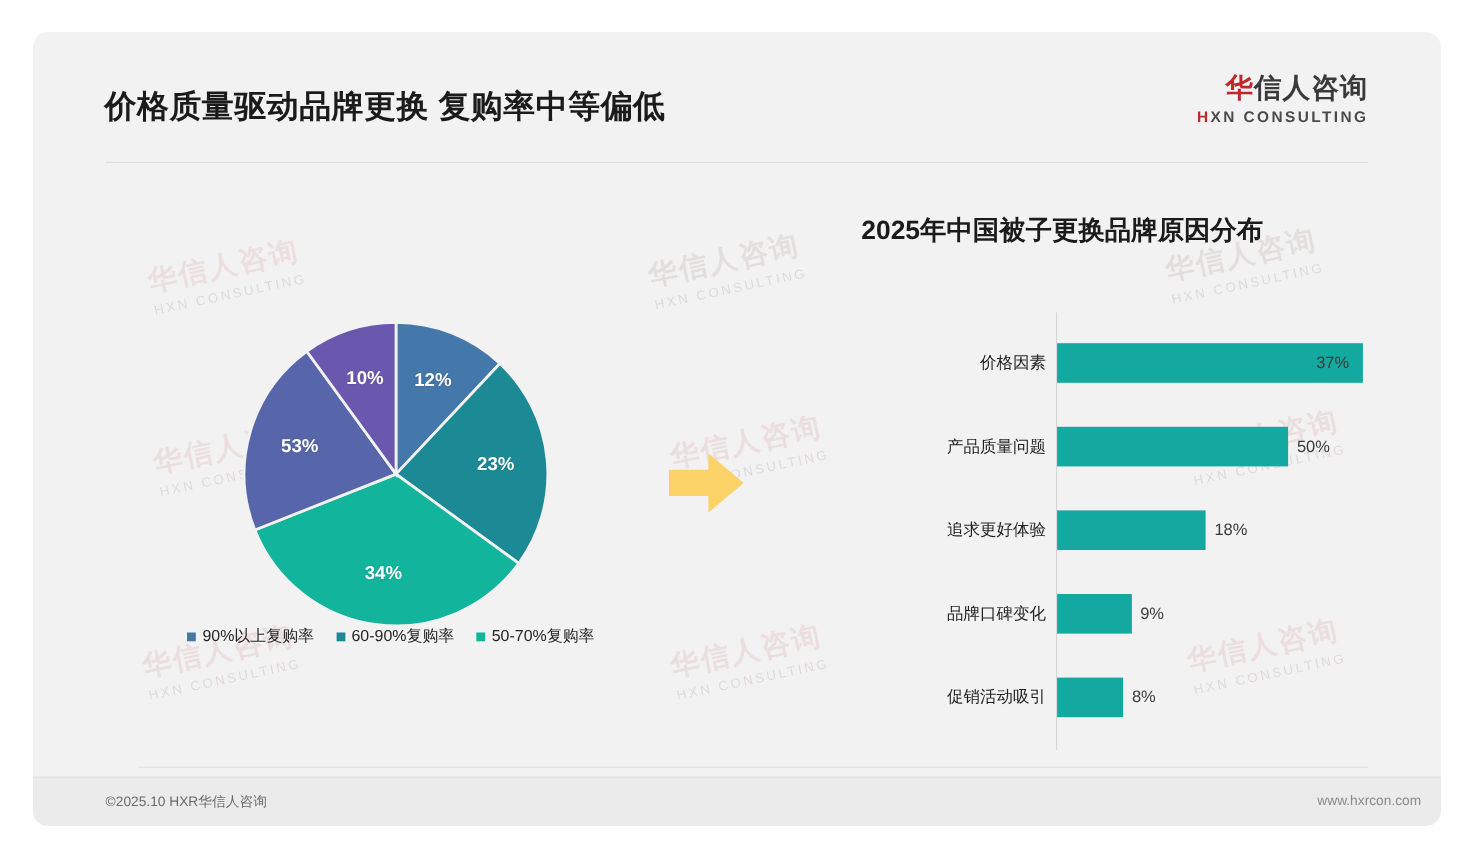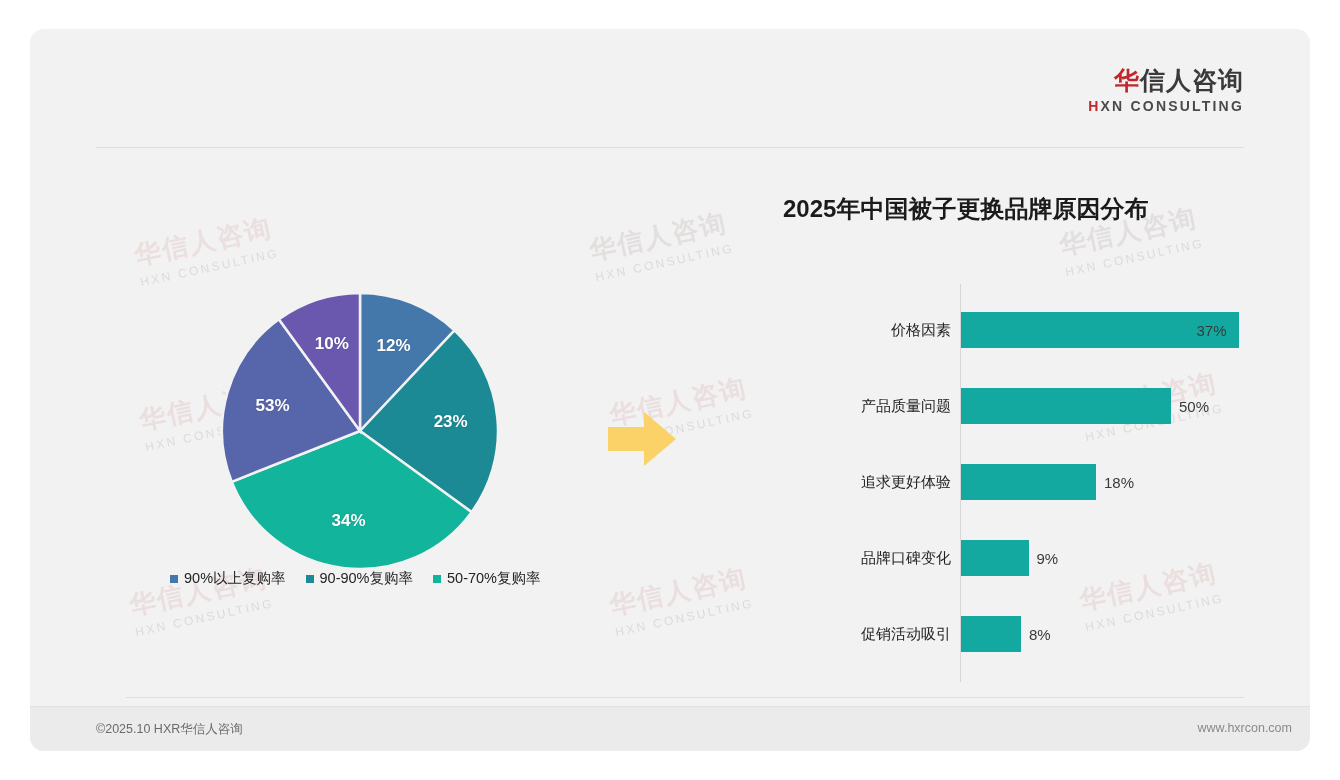--- a/index.html
+++ b/index.html
@@ -197,20 +197,21 @@
       <span>华信人咨询</span><span class="sub">HXN CONSULTING</span>
     </div>
     <div class="wm red" style="left:580px;top:545px;">
       <span>华信人咨询</span><span class="sub">HXN CONSULTING</span>
     </div>
     <div class="wm red" style="left:1050px;top:540px;">
       <span>华信人咨询</span><span class="sub">HXN CONSULTING</span>
     </div>
 
     <div class="header">
+      <div class="title">价格质量驱动品牌更换 复购率中等偏低</div>
       <div class="logo">
         <div class="logo-cn"><span class="hua">华</span><span>信人咨询</span></div>
         <div class="logo-en"><span class="h">H</span><span>XN CONSULTING</span></div>
       </div>
       <div class="header-rule"></div>
     </div>
 
     <div class="panel-title" id="right-panel-title">2025年中国被子更换品牌原因分布</div>
 
     <div class="pie-wrap">
@@ -231,21 +232,21 @@
     </div>
 
     <div class="legend">
       <div class="legend-row" id="legend-row-1">
           <div class="legend-item">
             <span class="legend-swatch" style="background: rgb(68, 119, 170);"></span>
             <span class="legend-text">90%以上复购率</span>
           </div>
           <div class="legend-item">
             <span class="legend-swatch" style="background: rgb(28, 138, 149);"></span>
-            <span class="legend-text">90-90%复购率</span>
+            <span class="legend-text">60-90%复购率</span>
           </div>
           <div class="legend-item">
             <span class="legend-swatch" style="background: rgb(18, 180, 156);"></span>
             <span class="legend-text">50-70%复购率</span>
           </div>
         </div>
     </div>
 
     <svg class="arrow" viewBox="0 0 68 58">
       <polygon id="arrow-shape" points="0,17 36,17 36,2 68,29 36,56 36,41 0,41" fill="#FBD268"></polygon>

